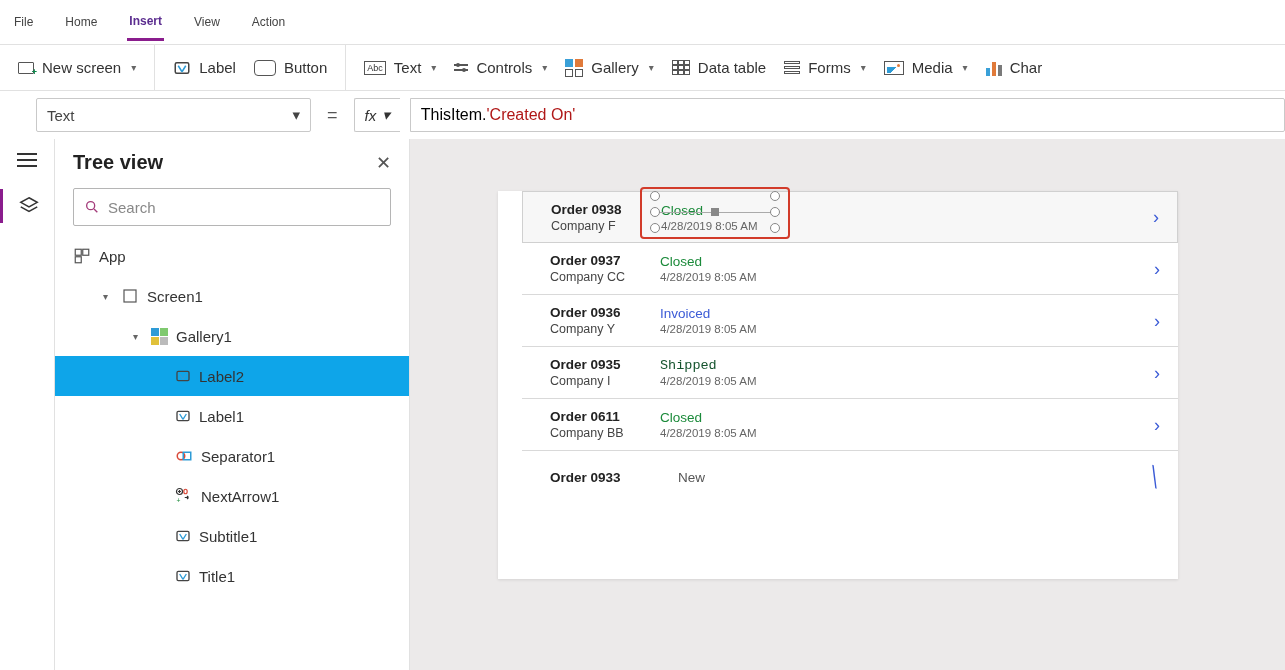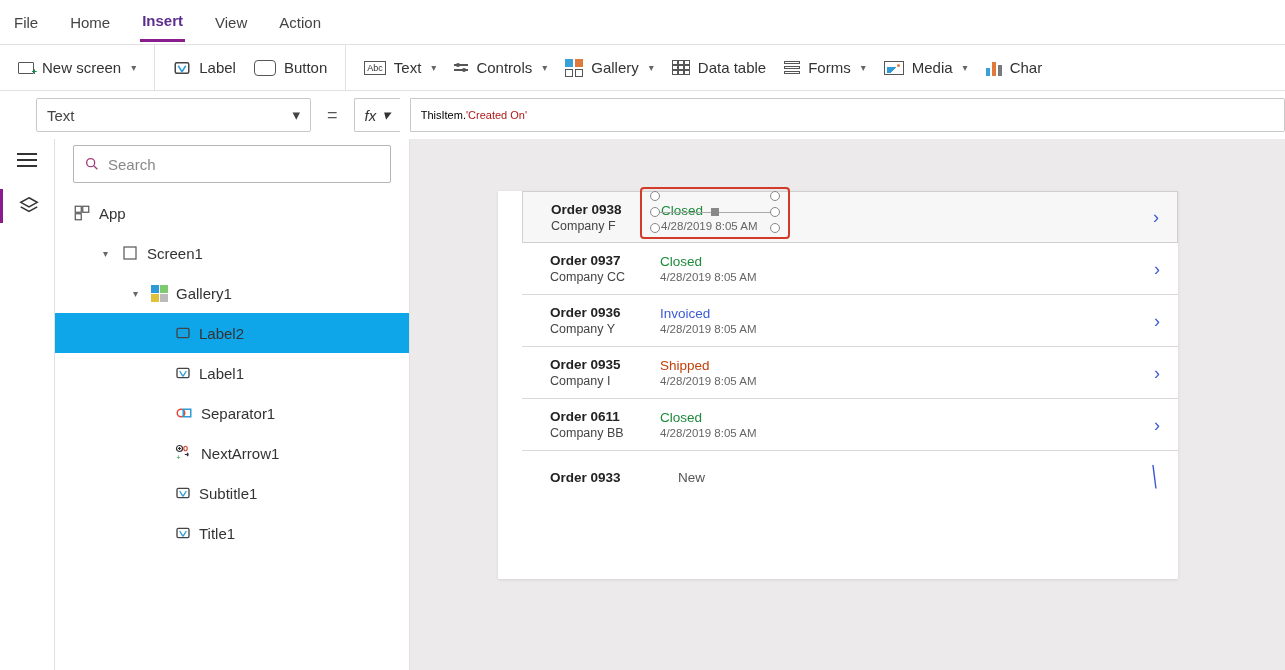--- a/index.html
+++ b/index.html
@@ -1,19 +1,19 @@
 <!DOCTYPE html>
 <html><head>
 <meta charset="utf-8">
 <style>
 * { box-sizing: border-box; margin: 0; padding: 0; font-family: "Segoe UI", Arial, sans-serif; }
 body { background: #fff; width: 1285px; height: 670px; overflow: hidden; color: #333; }
 
 
-.menubar { display:flex; align-items:center; height:45px; border-bottom:1px solid #e1e1e1; padding:0 12px; gap:28px; font-size:15px; color:#444;}
+.menubar { display:flex; align-items:center; height:45px; border-bottom:1px solid #e1e1e1; padding:0 12px; gap:28px; font-size:12px; color:#444;}
 .menubar .menu-item { padding:10px 2px; cursor:pointer; }
 .menubar .menu-item.active { color:#5b2d8f; border-bottom:3px solid #8a1d8d; font-weight:600; }
 
 
 .ribbon { display:flex; align-items:center; height:46px; border-bottom:1px solid #e1e1e1; font-size:15px; color:#333; }
 .ribbon .rgrp { display:flex; align-items:center; gap:18px; padding:0 18px; height:100%; border-right:1px solid #e1e1e1; }
 .ribbon .rgrp:last-child { border-right:none; }
 .ribbon .rbtn { display:flex; align-items:center; gap:8px; cursor:pointer; }
 .ribbon .chev { font-size:10px; color:#666; margin-left:2px; }
 .ribbon svg { width:18px; height:18px; }
@@ -41,21 +41,21 @@
 .ribbon .chart-icon span{width:4px;}
 .ribbon .chart-icon span:nth-child(1){height:8px;background:#3aa0d8;}
 .ribbon .chart-icon span:nth-child(2){height:14px;background:#e07a3a;}
 .ribbon .chart-icon span:nth-child(3){height:11px;background:#7a7a7a;}
 
 
 .fx-row{display:flex;align-items:center;height:48px;padding:8px 0 8px 36px;gap:10px;}
 .prop-dd{width:275px;height:34px;border:1px solid #c9c9c9;border-radius:2px;display:flex;align-items:center;justify-content:space-between;padding:0 10px;font-size:15px;color:#444;background:#fff;}
 .eq{font-size:18px;color:#555;padding:0 6px;}
 .fx-cap{display:flex;align-items:center;height:34px;border:1px solid #c9c9c9;border-right:none;padding:0 10px;gap:6px;font-style:italic;font-size:15px;color:#333;border-radius:2px 0 0 2px;}
-.fx-input{flex:1;height:34px;border:1px solid #c9c9c9;border-radius:0 2px 2px 0;padding:0 10px;font-family:Consolas,monospace;font-size:11px;display:flex;align-items:center;}
+.fx-input{flex:1;height:34px;border:1px solid #c9c9c9;border-radius:0 2px 2px 0;padding:0 10px;font-family:Consolas,monospace;font-size:16px;display:flex;align-items:center;}
 .fx-input .t-red{color:#b01818;}
 .fx-input .t-blk{color:#000;}
 
 
 .workspace{display:flex;height:calc(670px - 45px - 46px - 48px);}
 .rail{width:55px;border-right:1px solid #e1e1e1;display:flex;flex-direction:column;align-items:center;padding-top:14px;gap:22px;}
 .rail .hamb{display:flex;flex-direction:column;gap:4px;cursor:pointer;}
 .rail .hamb span{width:20px;height:2px;background:#333;}
 .rail .layers{border-left:3px solid #8a1d8d;width:100%;display:flex;justify-content:center;padding:6px 0;}
 .rail .layers svg{width:22px;height:22px;}
@@ -91,21 +91,21 @@
 .row{display:flex;align-items:center;height:52px;border-bottom:1px solid #d9d9d9;padding:0 16px 0 28px;position:relative;margin-left:24px;}
 .row:first-child{background:#f7f7f7;border:1px solid #d0d0d0;}
 .row:last-child{border-bottom:none;}
 .col1{width:110px;}
 .col1 .oid{font-weight:700;font-size:13.5px;color:#222;}
 .col1 .comp{font-size:12.5px;color:#444;margin-top:2px;}
 .col2{width:150px;}
 .col2 .status{font-size:13.5px;}
 .col2 .status.closed{color:#1b8a3a;}
 .col2 .status.invoiced{color:#3b5bd6;}
-.col2 .status.shipped{color:#c2410c;}
+.col2 .status.shipped{color:#14532d;font-family:Liberation Mono, monospace;}
 .col2 .status.new{color:#555;padding-left:18px;}
 .col2 .ts{font-size:11.5px;color:#666;margin-top:2px;}
 .arrw{position:absolute;right:18px;top:50%;transform:translateY(-50%);color:#3b5bd6;font-size:18px;}
 .arrw.last{color:#3b5bd6;transform:translateY(-50%) rotate(20deg);}
 
 .sel-box{position:absolute;left:117px;top:-5px;width:150px;height:52px;border:2px solid #d23b2a;border-radius:4px;pointer-events:none;}
 .handles{position:absolute;left:132px;top:4px;width:120px;height:32px;pointer-events:none;}
 .h{position:absolute;width:10px;height:10px;border:1.5px solid #888;background:#fff;border-radius:50%;}
 .h.tl{left:-5px;top:-5px;} .h.tr{right:-5px;top:-5px;}
 .h.bl{left:-5px;bottom:-5px;} .h.br{right:-5px;bottom:-5px;}
@@ -237,20 +237,24 @@
       </div>
     <div class="layers">
       <svg viewBox="0 0 24 24" fill="none" stroke="#333" stroke-width="1.6">
           <path d="M12 3l9 5-9 5-9-5 9-5z"></path>
           <path d="M3 13l9 5 9-5"></path>
         </svg>
     </div>
   </div>
 
   <div class="tree">
+    <div class="tree-head">
+      <h2>Tree view</h2>
+      <div class="close">✕</div>
+    </div>
     <div class="search">
       <svg viewBox="0 0 24 24" fill="none" stroke-width="2">
           <circle cx="10" cy="10" r="6"></circle>
           <line x1="15" y1="15" x2="20" y2="20"></line>
         </svg>
       <span>Search</span>
     </div>
     <div class="tree-body">
       <div class="node ind1">
         <svg viewBox="0 0 24 24" fill="none" stroke="#555" stroke-width="1.6">

